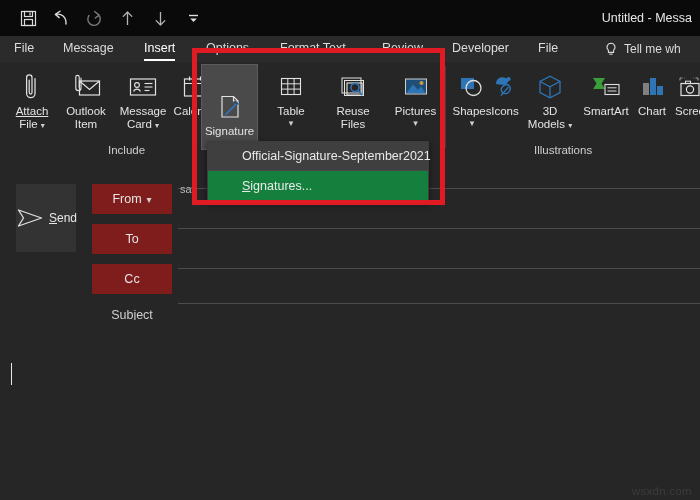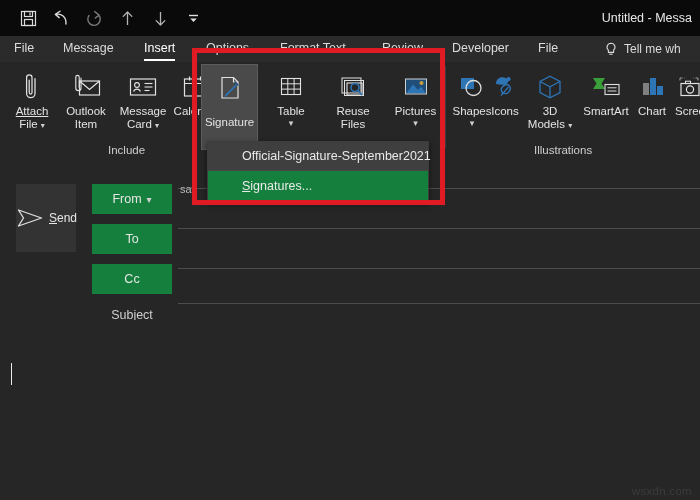--- a/index.html
+++ b/index.html
@@ -187,21 +187,21 @@
     gap: 4px;
   }
   .send-lbl {
     font-size: 12px;
     color: #e6e6e6;
   }
   .hdr-btn {
     position: absolute;
     left: 92px;
     width: 80px; height: 30px;
-    background: #15803d;
+    background: #7f1d1d;
     display: flex;
     align-items: center;
     justify-content: center;
     gap: 5px;
     font-size: 12.5px;
     color: #e6e6e6;
   }
   .subject-lbl {
     position: absolute;
     left: 92px;
@@ -381,21 +381,21 @@
           <line x1="8.5" y1="4.5" x2="8.5" y2="8.5" stroke="#e2e2e2" stroke-width="1.2"></line>
           <line x1="19.5" y1="4.5" x2="19.5" y2="8.5" stroke="#e2e2e2" stroke-width="1.2"></line>
           <rect x="12.8" y="16" width="2.3" height="2.3" fill="#e2e2e2"></rect>
         </svg>
       </div>
       <div class="rb-lbl"><span>Calenda</span></div>
     </div>
 
     <div class="grp-label" style="left:108px;top:82px">Include</div>
 
-    <div class="rb-item selected" style="left:201px;top:2px;width:55px;height:82px;justify-content:space-between;padding-top:2px">
+    <div class="rb-item selected" style="left:201px;top:2px;width:55px;height:82px;justify-content:flex-end;padding-top:2px">
       <div class="rb-ico">
         <svg width="30" height="30" viewBox="0 0 30 30">
           <path d="M7 4.5 L18.5 4.5 L23 9 L23 25 L7 25 Z" fill="none" stroke="#e2e2e2" stroke-width="1.2"></path>
           <path d="M18.5 4.5 L18.5 9 L23 9" fill="none" stroke="#e2e2e2" stroke-width="1.2"></path>
           <path d="M21.5 10.5 L11 21 L9 24.2 L12.2 22.2 L22.7 11.7 Z" fill="#2e75b6"></path>
           <path d="M20.2 9.4 L22.8 12" stroke="#1f4e79" stroke-width="1.6" stroke-linecap="round"></path>
         </svg>
       </div>
       <div class="rb-lbl"><span>Signature</span></div>
       <div class="rb-chev" style="font-size:9px">▾</div>

